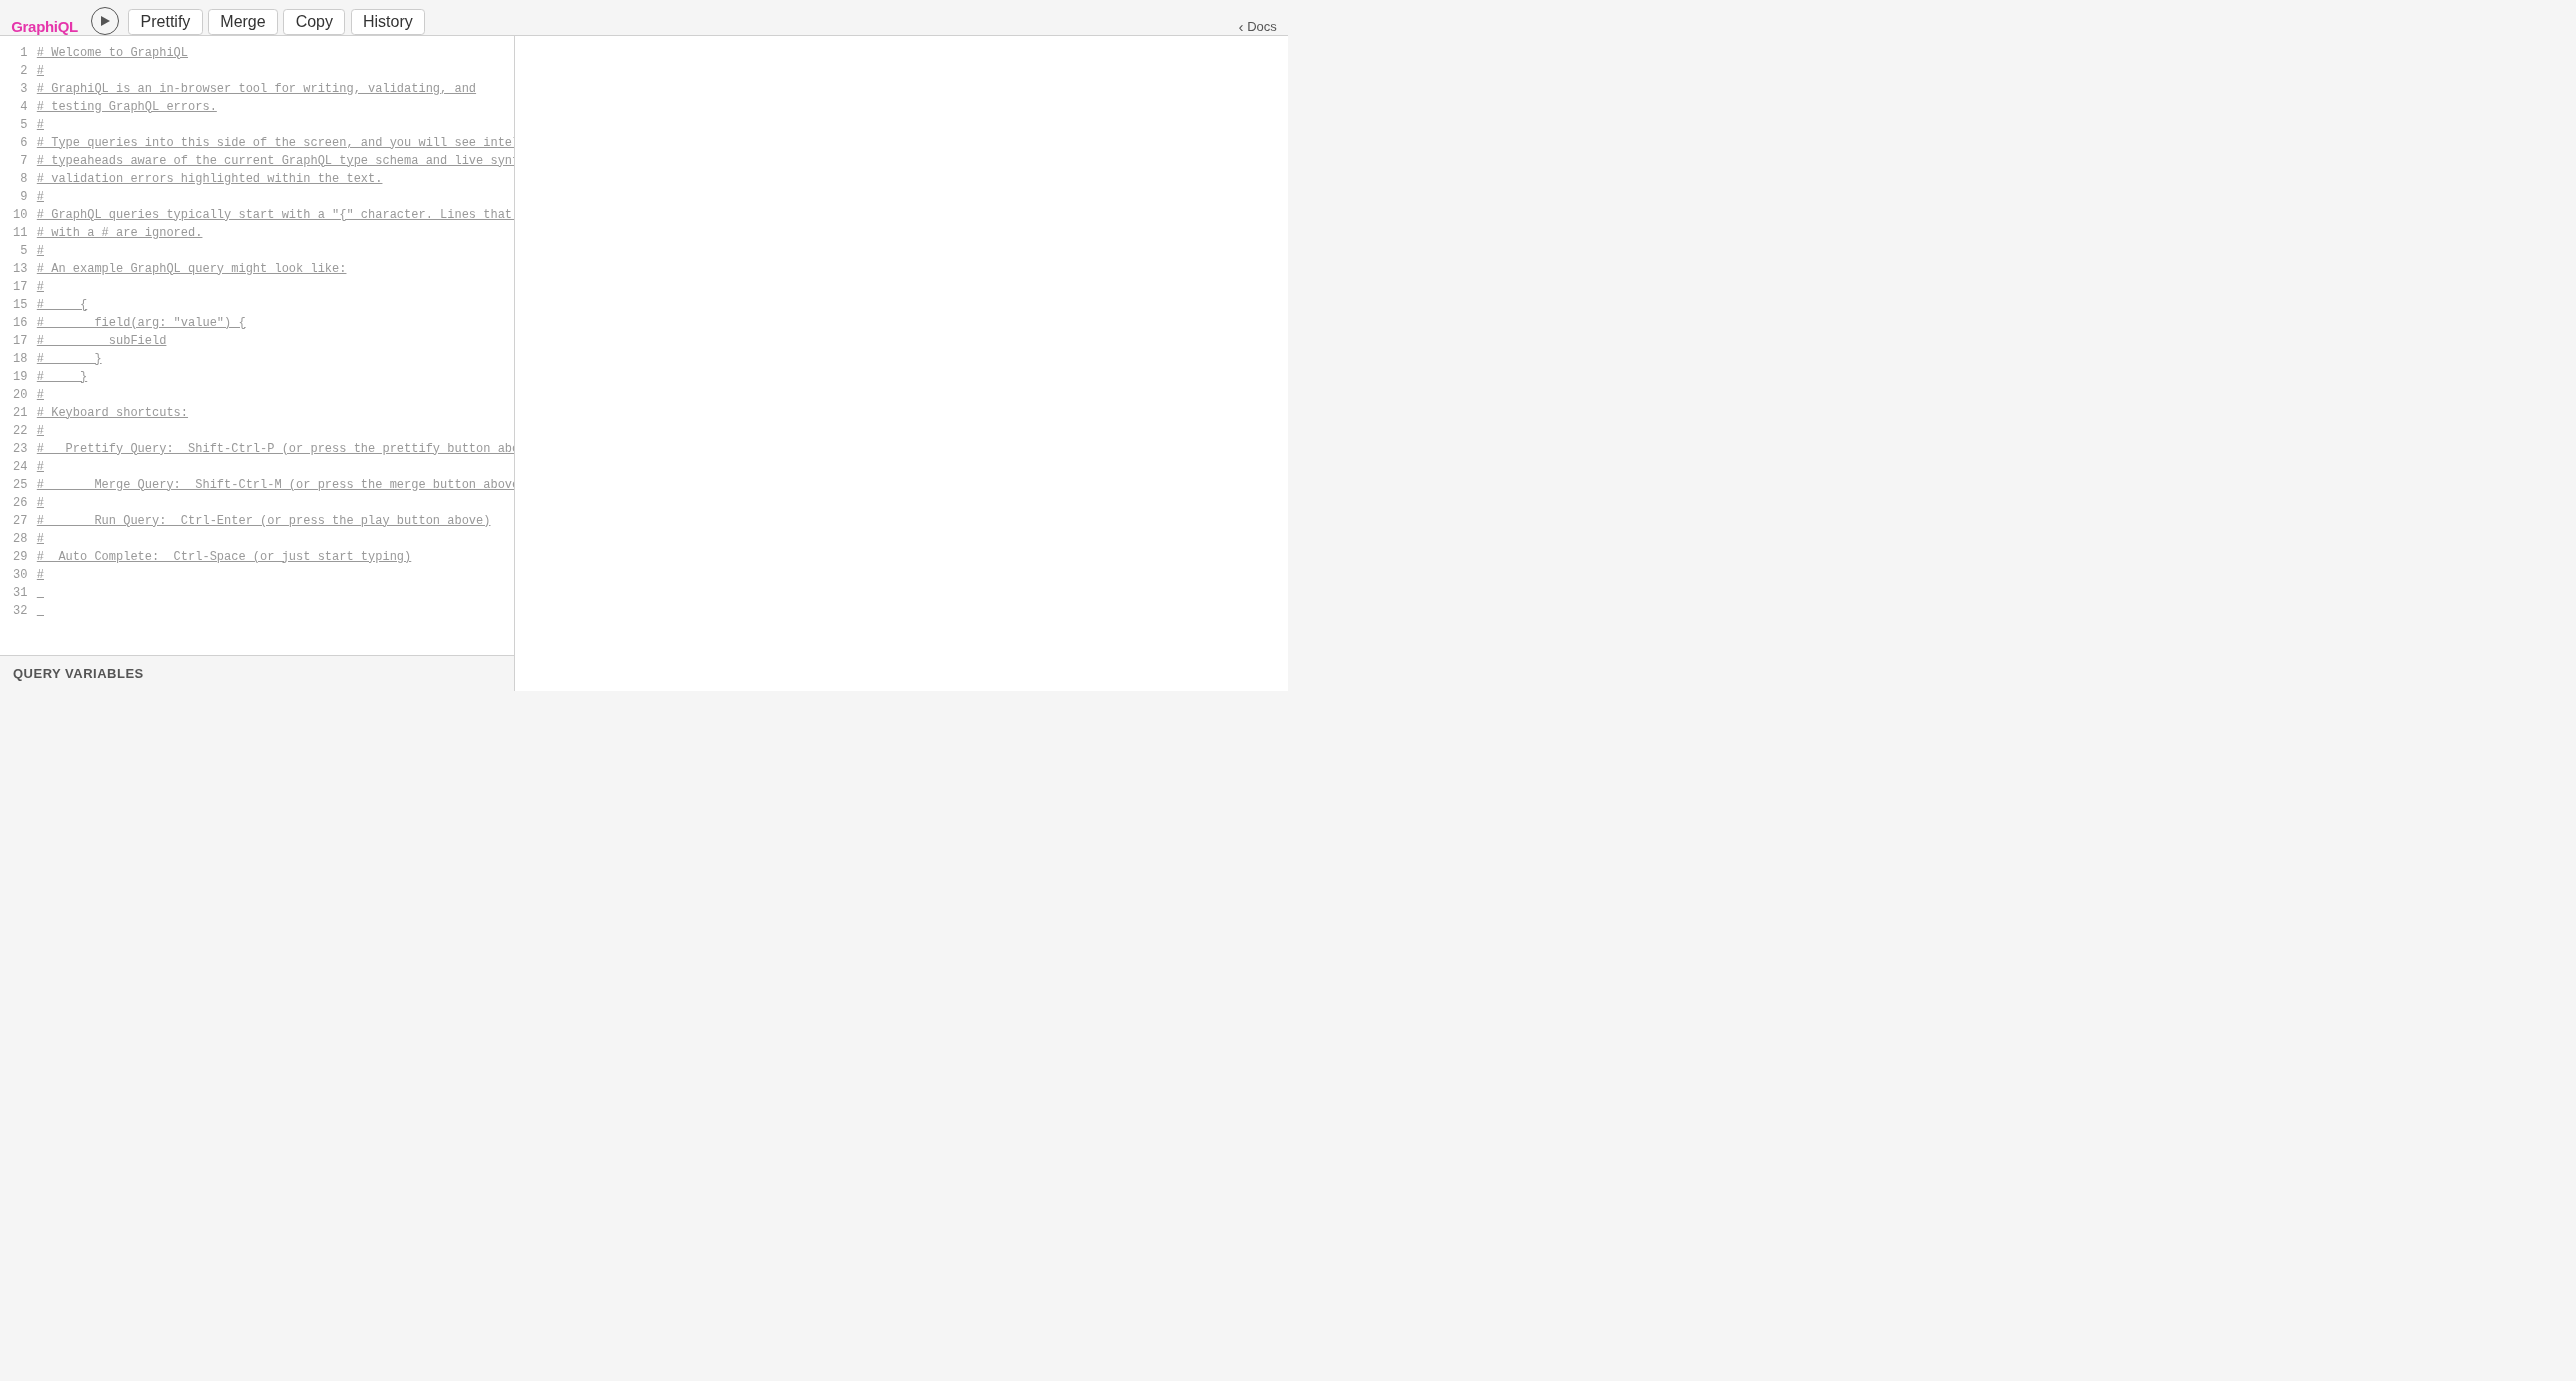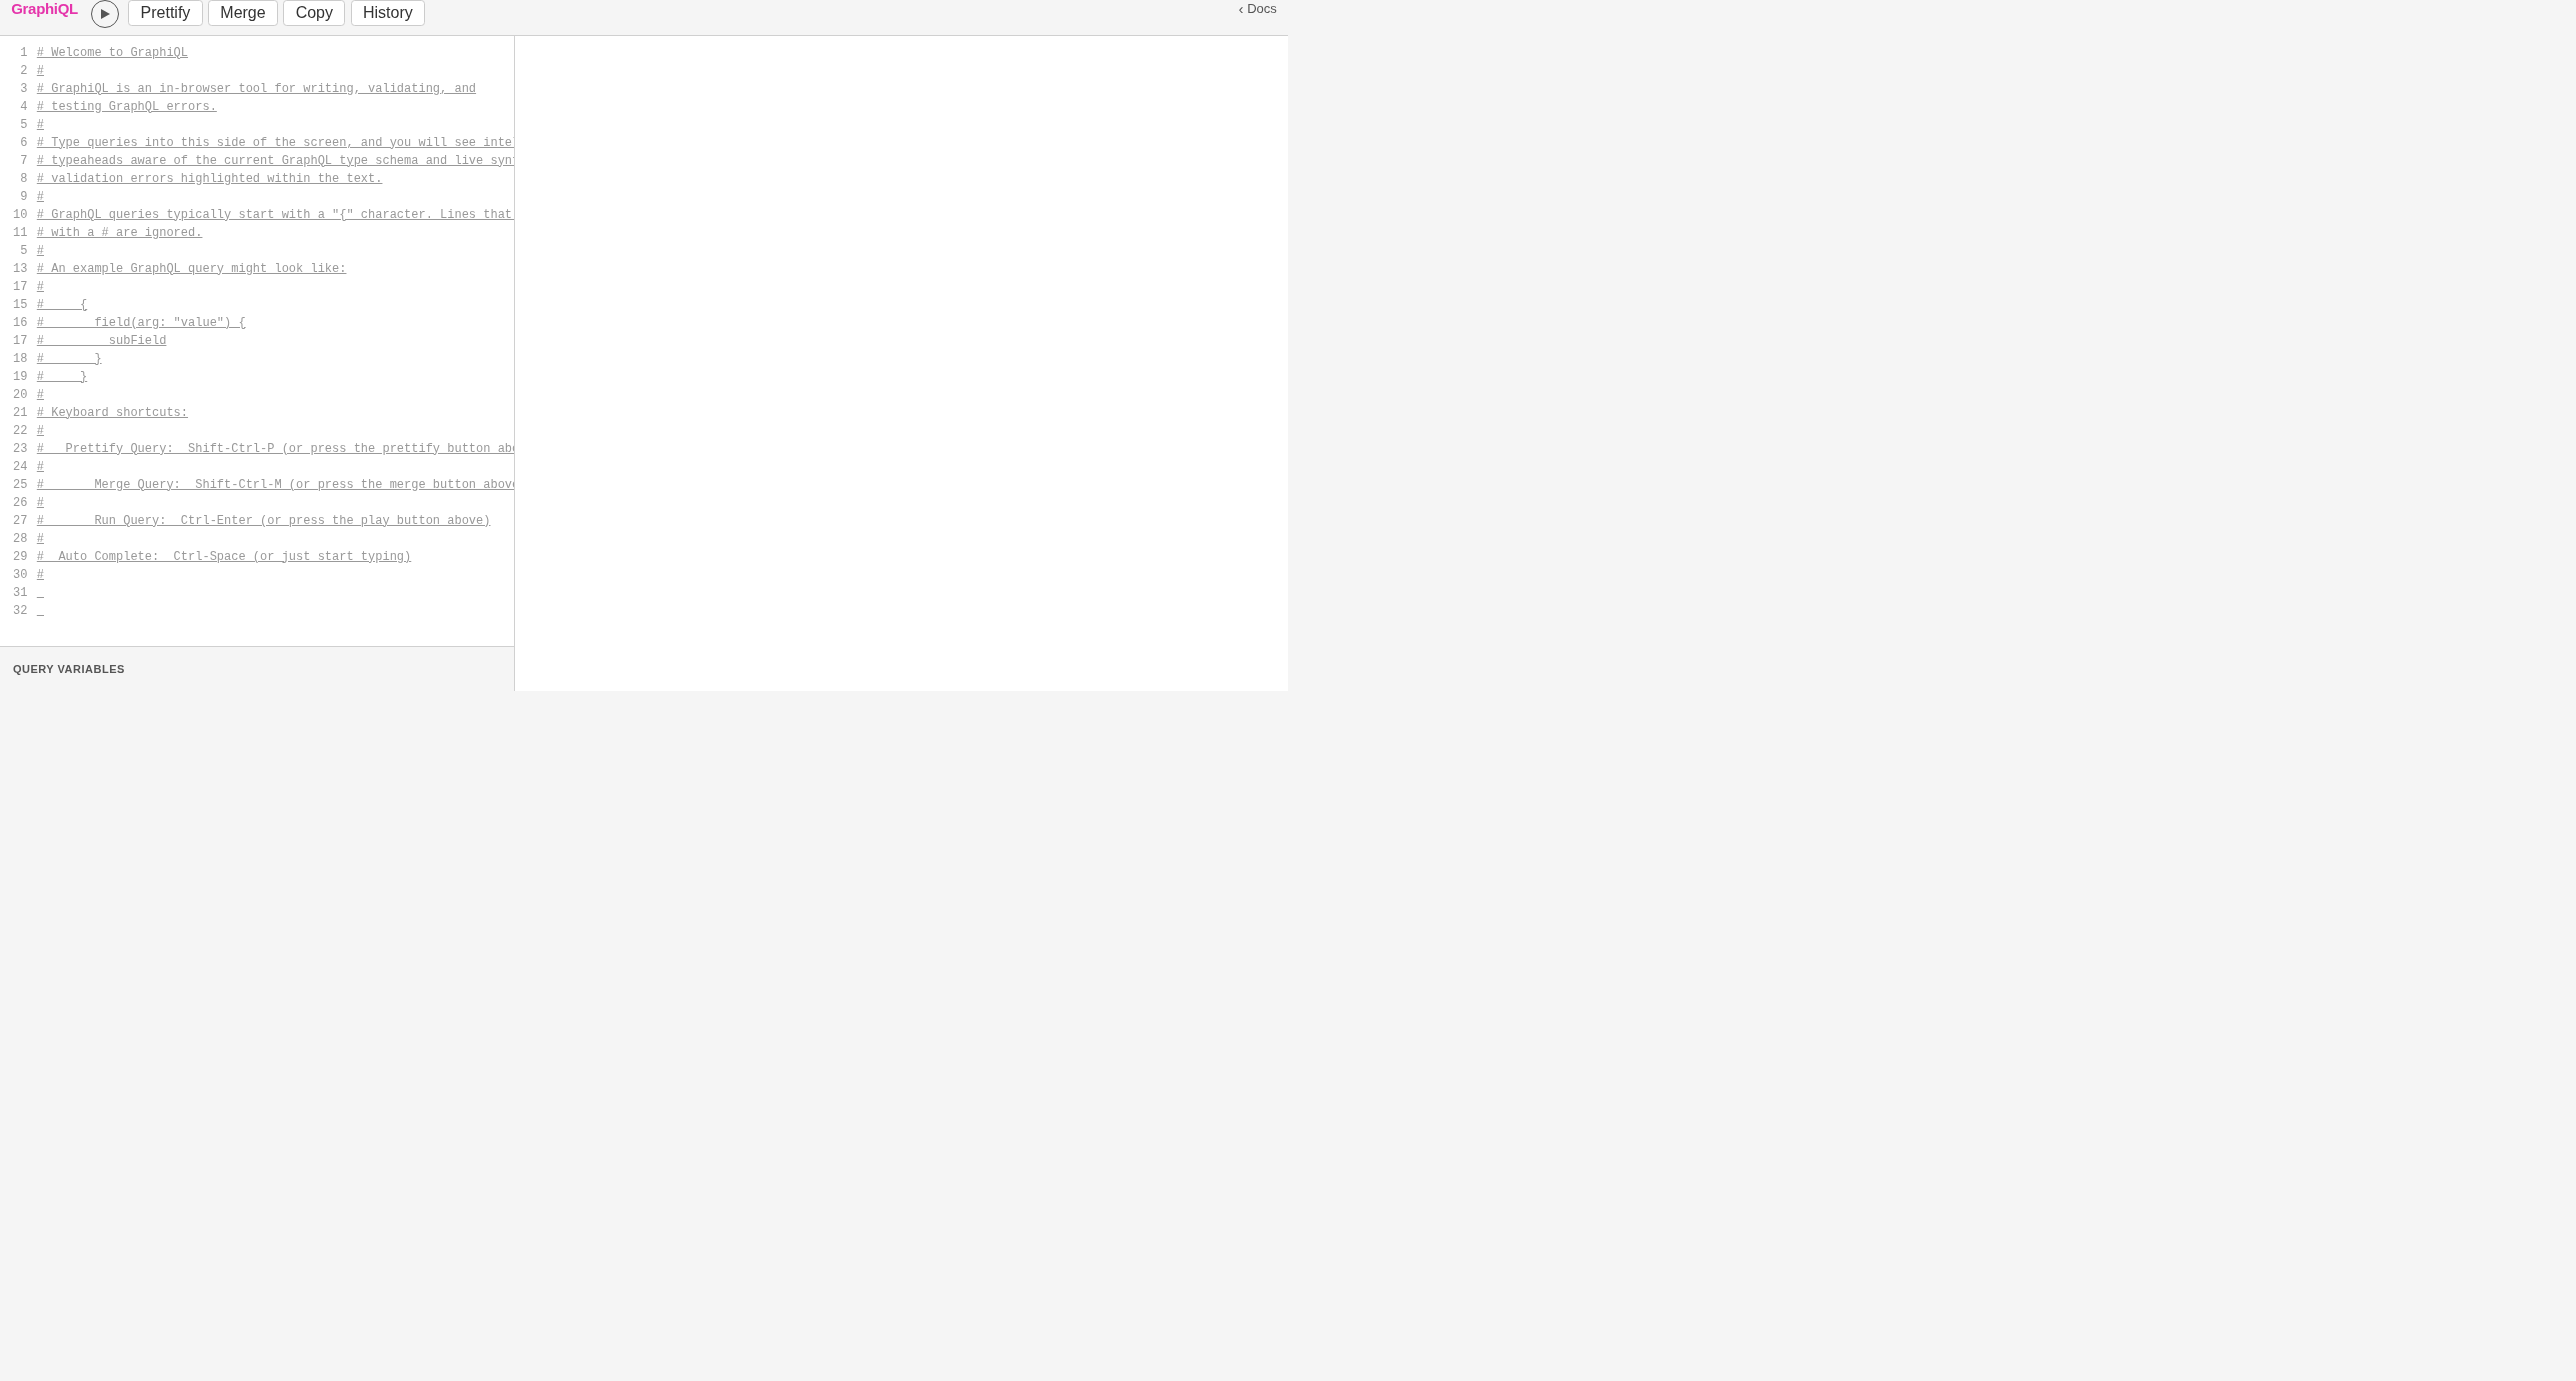--- a/index.html
+++ b/index.html
@@ -14,21 +14,21 @@
       width: 1288px;
       height: 691px;
       overflow: hidden;
       display: flex;
       flex-direction: column;
     }
 
     
     #toolbar {
       display: flex;
-      align-items: flex-start;
+      align-items: flex-end;
       background: #f5f5f5;
       border-bottom: 0.9px solid #d0d0d0;
       padding: 0 11.2px;
       height: 36px;
       flex-shrink: 0;
     }
 
     #app-title {
       font-size: 15px;
       font-weight: 600;
@@ -146,22 +146,22 @@
       text-decoration: underline;
     }
 
     .code-lines .comment {
       color: #999;
     }
 
     
     #query-variables-bar {
       border-top: 0.9px solid #d0d0d0;
-      padding: 16px 13px;
-      font-size: 11px;
+      padding: 10px 13px;
+      font-size: 13px;
       font-weight: 600;
       letter-spacing: 0.5px;
       color: #555;
       background: #f5f5f5;
       cursor: pointer;
       text-transform: uppercase;
       flex-shrink: 0;
     }
 
     

